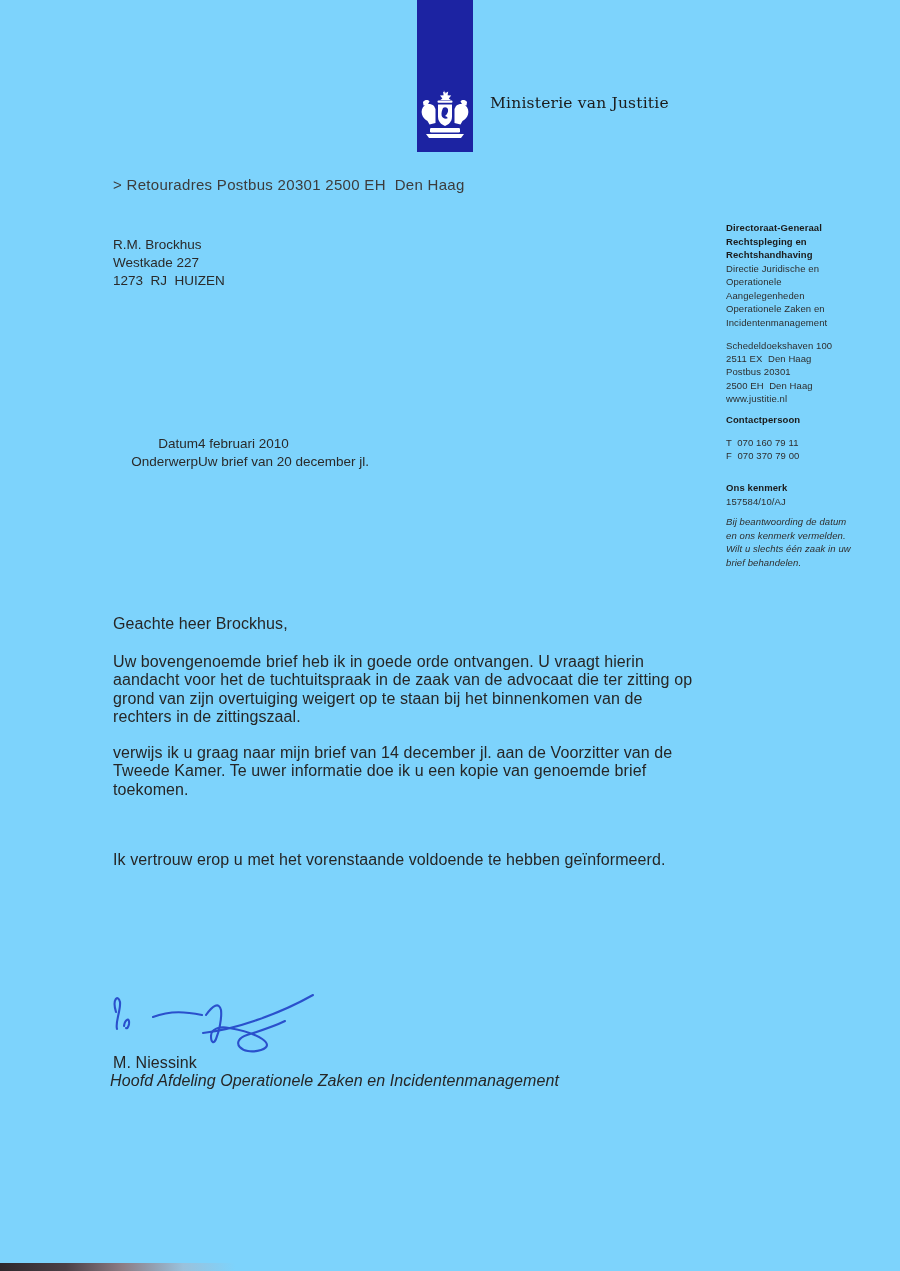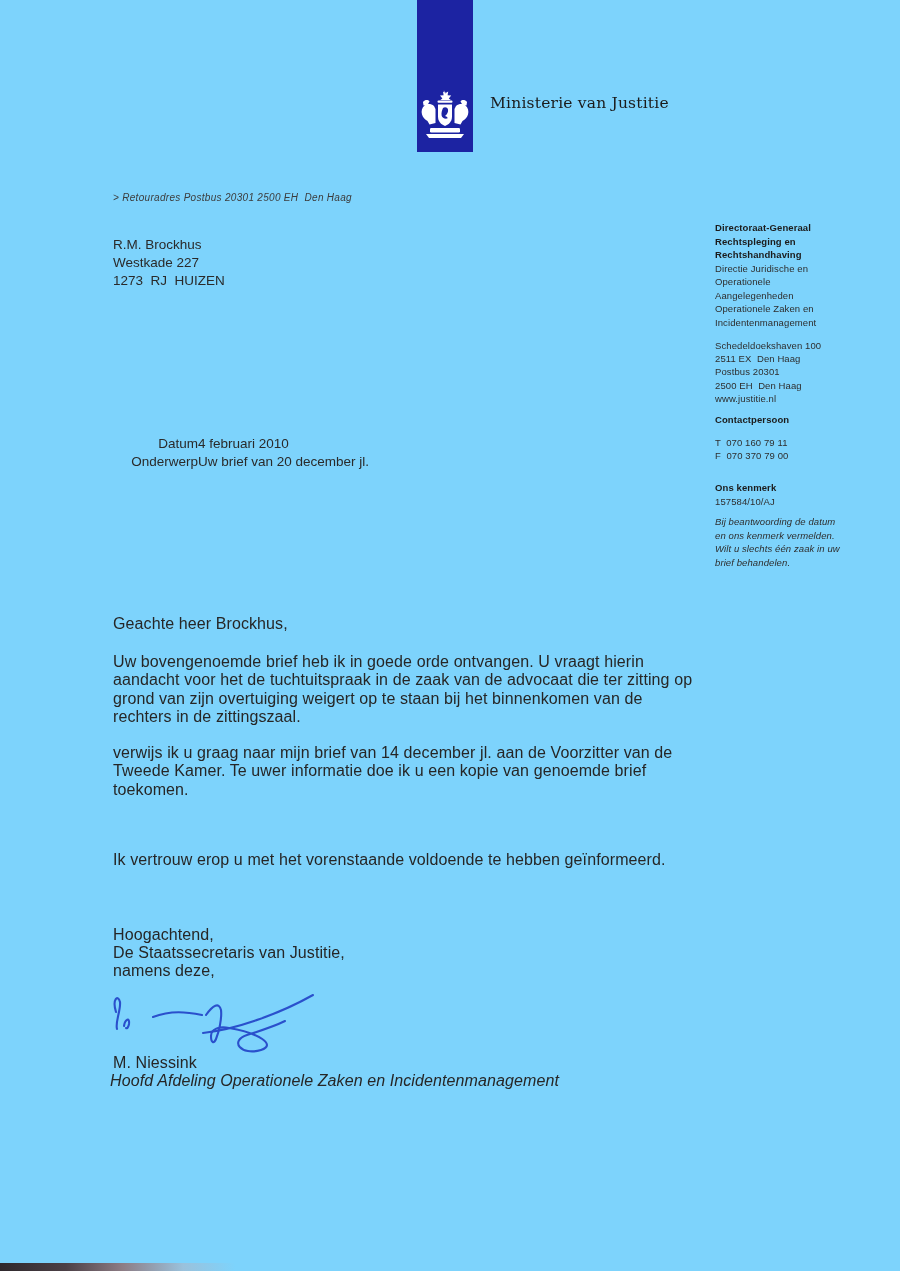--- a/index.html
+++ b/index.html
@@ -11,26 +11,26 @@
   .t{white-space:pre-wrap;}
 
   
   .logo-bar{position:absolute;left:417px;top:0;width:56px;height:152px;
     background:var(--logo-blue,#1c23a2);}
   .crest{position:absolute;left:1px;top:88px;width:54px;height:58px;}
   .ministry-name{position:absolute;left:490px;top:94px;
     font-family:"DejaVu Serif",serif;font-size:15.5px;color:#1b1b1b;letter-spacing:0.2px;}
 
   
-  .retour{position:absolute;left:113px;top:192px;font-size:10px;color:#3c3c3c;letter-spacing:0.3px;font-style:italic;}
+  .retour{position:absolute;left:113px;top:176px;font-size:15px;color:#3c3c3c;letter-spacing:0.3px;}
   .recipient{position:absolute;left:113px;top:236px;font-size:13.5px;line-height:18px;color:#2a2a2a;}
 
   
   .sidebar{position:absolute;left:710px;top:0;width:175px;font-size:9.5px;color:#2e2e2e;letter-spacing:0.1px;}
-  .sb-group{position:absolute;left:5px;line-height:13.5px;}
+  .sb-group{position:absolute;left:16px;line-height:13.5px;}
   .sb-bold{font-weight:700;color:#1b1b1b;}
   .sb-italic{font-style:italic;line-height:13.6px;}
 
   
   .meta{position:absolute;left:113px;top:435px;font-size:13.5px;line-height:18px;color:#2a2a2a;}
   .meta-row{display:flex;text-align:right;}
   .meta-label{width:85px;flex:0 0 85px;}
 
   
   .body-text{font-size:16px;line-height:18.3px;color:#262626;letter-spacing:0.1px;}
@@ -147,25 +147,20 @@
   </div>
 
   <div class="para2 body-text">
     <div class="t">verwijs ik u graag naar mijn brief van 14 december jl. aan de Voorzitter van de</div>
     <div class="t">Tweede Kamer. Te uwer informatie doe ik u een kopie van genoemde brief</div>
     <div class="t">toekomen.</div>
   </div>
 
   <div class="para3 body-text t">Ik vertrouw erop u met het vorenstaande voldoende te hebben geïnformeerd.</div>
 
-  <div class="closing body-text">
-    <div class="t">Hoogachtend,</div>
-    <div class="t">De Staatssecretaris van Justitie,</div>
-    <div class="t">namens deze,</div>
-  </div>
 
   <svg class="signature" viewBox="0 0 215 68">
     <path class="sig-stroke" d="M13,26 C9,13 15,8 17,16 C18,24 12,36 14,43"></path>
     <path class="sig-stroke" d="M21,40 C22,33 27,31 26,38 C25.5,41 24,43 23,42"></path>
     <path class="sig-stroke" d="M50,31 C68,24 84,26 99,29"></path>
     <path class="sig-stroke" d="M103,29 C110,19 116,16 118,24 C119,32 116,46 113,53 C111,58 108,57 108,50 C108,43 116,40 126,42"></path>
     <path class="sig-stroke" d="M126,42 C156,47 174,59 158,64 C138,70 126,55 144,49 C160,44 172,40 182,35"></path>
     <path class="sig-stroke" d="M100,47 C135,43 178,27 210,9"></path>
   </svg>
 

